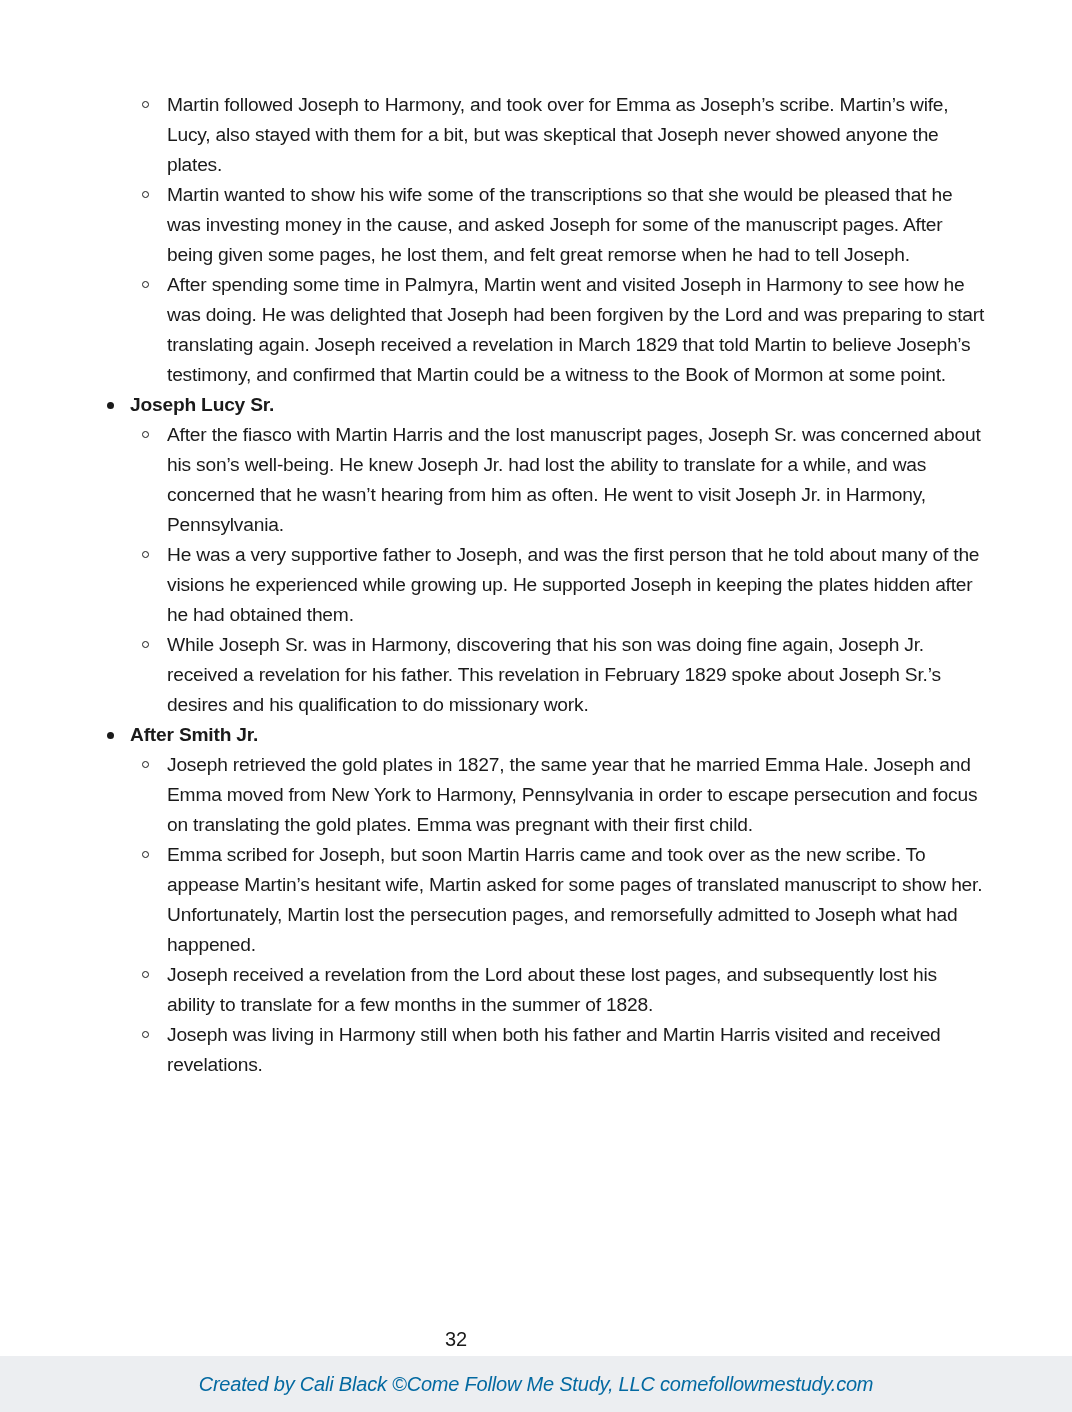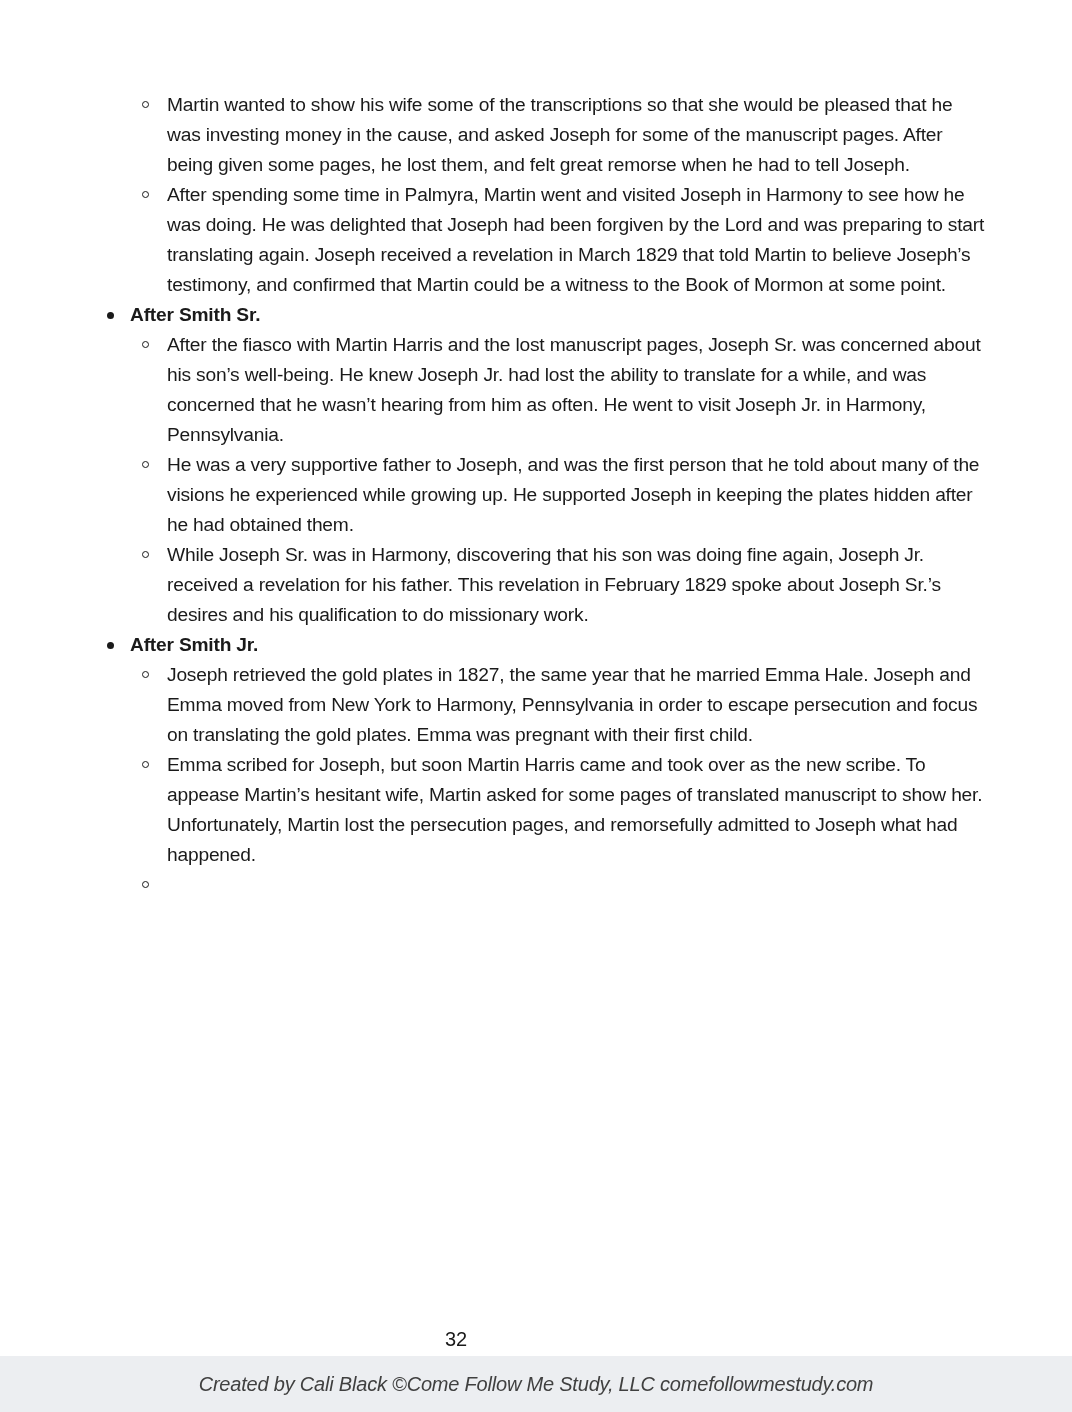--- a/index.html
+++ b/index.html
@@ -83,47 +83,51 @@
     width: 1072px;
     height: 56px;
     background: #eceef1;
     display: flex;
     align-items: center;
     justify-content: center;
   }
   .footer-text {
     font-style: italic;
     font-size: 20px;
-    color: #404040;
+    color: #0369a1;
     letter-spacing: -0.2px;
   }
 </style>
 </head>
 <body>
 
 <div class="content">
   <ul class="top">
 
     <li>
       <ul class="sub">
+        <li class="sub-item">
+          <span class="sub-bullet"></span>
+          <span>Martin followed Joseph to Harmony, and took over for Emma as Joseph’s scribe. Martin’s wife, Lucy, also stayed with them for a bit, but was skeptical that Joseph never showed anyone the plates.</span>
+        </li>
         <li class="sub-item">
           <span class="sub-bullet"></span>
           <span>Martin wanted to show his wife some of the transcriptions so that she would be pleased that he was investing money in the cause, and asked Joseph for some of the manuscript pages. After being given some pages, he lost them, and felt great remorse when he had to tell Joseph.</span>
         </li>
         <li class="sub-item">
           <span class="sub-bullet"></span>
           <span>After spending some time in Palmyra, Martin went and visited Joseph in Harmony to see how he was doing. He was delighted that Joseph had been forgiven by the Lord and was preparing to start translating again. Joseph received a revelation in March 1829 that told Martin to believe Joseph’s testimony, and confirmed that Martin could be a witness to the Book of Mormon at some point.</span>
         </li>
       </ul>
     </li>
 
     <li>
       <div class="top-item-head">
         <span class="top-bullet"></span>
-        <span>After Smith Sr.</span>
+        <span>Joseph Lucy Sr.</span>
       </div>
       <ul class="sub">
         <li class="sub-item">
           <span class="sub-bullet"></span>
           <span>After the fiasco with Martin Harris and the lost manuscript pages, Joseph Sr. was concerned about his son’s well-being. He knew Joseph Jr. had lost the ability to translate for a while, and was concerned that he wasn’t hearing from him as often. He went to visit Joseph Jr. in Harmony, Pennsylvania.</span>
         </li>
         <li class="sub-item">
           <span class="sub-bullet"></span>
           <span>He was a very supportive father to Joseph, and was the first person that he told about many of the visions he experienced while growing up. He supported Joseph in keeping the plates hidden after he had obtained them.</span>
         </li>
@@ -143,20 +147,25 @@
         <li class="sub-item">
           <span class="sub-bullet"></span>
           <span>Joseph retrieved the gold plates in 1827, the same year that he married Emma Hale. Joseph and Emma moved from New York to Harmony, Pennsylvania in order to escape persecution and focus on translating the gold plates. Emma was pregnant with their first child.</span>
         </li>
         <li class="sub-item">
           <span class="sub-bullet"></span>
           <span>Emma scribed for Joseph, but soon Martin Harris came and took over as the new scribe. To appease Martin’s hesitant wife, Martin asked for some pages of translated manuscript to show her. Unfortunately, Martin lost the persecution pages, and remorsefully admitted to Joseph what had happened.</span>
         </li>
         <li class="sub-item">
           <span class="sub-bullet"></span>
+          <span>Joseph received a revelation from the Lord about these lost pages, and subsequently lost his ability to translate for a few months in the summer of 1828.</span>
+        </li>
+        <li class="sub-item">
+          <span class="sub-bullet"></span>
+          <span>Joseph was living in Harmony still when both his father and Martin Harris visited and received revelations.</span>
         </li>
       </ul>
     </li>
 
   </ul>
 </div>
 
 <div class="page-number">32</div>
 
 <div class="footer">

